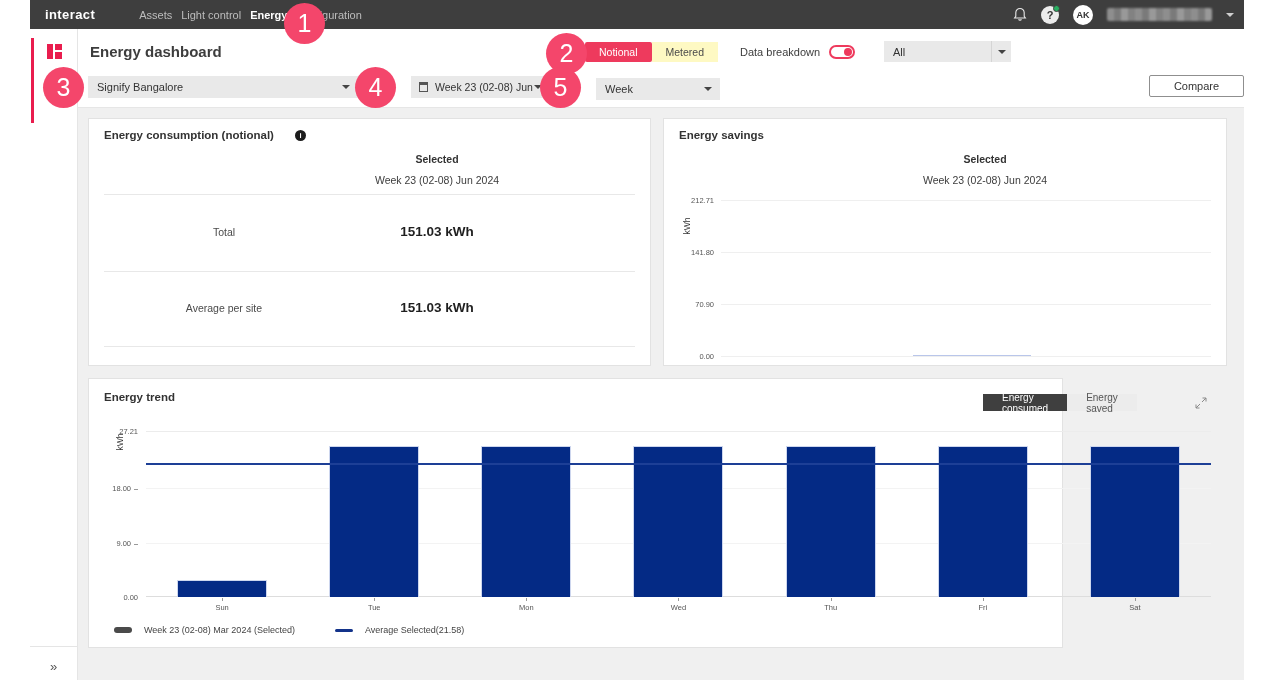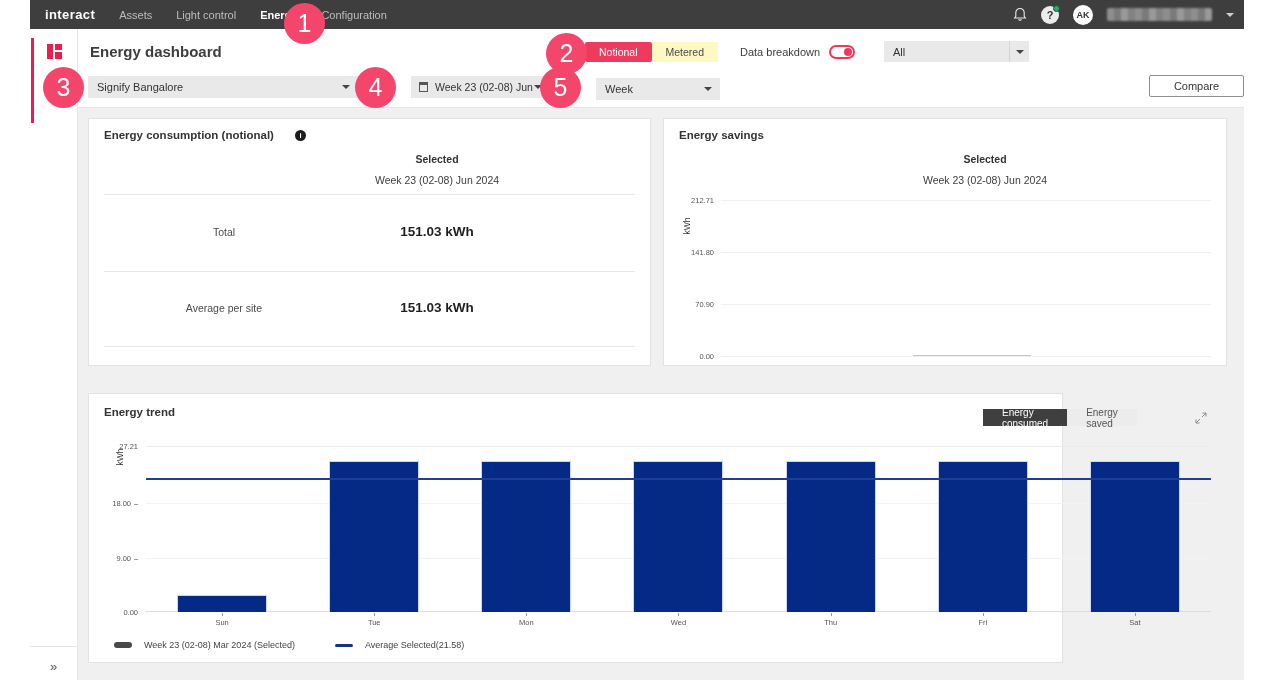--- a/index.html
+++ b/index.html
@@ -5,21 +5,21 @@
   * { margin:0; padding:0; box-sizing:border-box; }
   html,body { width:1280px; height:700px; background:#ffffff; overflow:hidden;
               font-family:"Liberation Sans", sans-serif; }
   .page { position:relative; width:1280px; height:700px; background:#fff; }
   .app  { position:absolute; left:30px; top:0; width:1214px; height:700px; }
 
   
   .nav { position:absolute; left:0; top:0; width:1214px; height:29px; background:#3e3e3e;
          display:flex; align-items:center; }
   .nav-logo { color:#fff; font-weight:bold; font-size:13px; letter-spacing:.4px; margin-left:15px; }
-  .nav-items { display:flex; gap:24px; margin-left:24px;text-align:center; }
+  .nav-items { display:flex; gap:9px; margin-left:44px;text-align:center; }
   .nav-item { font-size:11px; color:#bdbdbd; cursor:pointer; }
   .nav-item.active { color:#fff; font-weight:bold; }
   .nav-right { position:absolute; right:10px; top:0; height:29px; display:flex; align-items:center; gap:14px; }
   .help-icon { position:relative; width:18px; height:18px; border-radius:50%; background:#ececec;
                color:#333; font-size:11px; font-weight:bold; display:flex; align-items:center; justify-content:center; }
   .help-icon .dot { position:absolute; right:-1px; top:-1px; width:7px; height:7px; border-radius:50%;
                     background:#27ae60; border:1px solid #3e3e3e; }
   .avatar { width:20px; height:20px; border-radius:50%; background:#fff; color:#333; font-size:9px;
             font-weight:bold; display:flex; align-items:center; justify-content:center; }
   .redacted { width:105px; height:13px; border-radius:2px; opacity:.85;
@@ -54,21 +54,21 @@
   .breakdown .lbl { font-size:11px; color:#3d3d3d; }
   .toggle { position:relative; width:26px; height:14px; border:2px solid #ee3a5d; border-radius:8px;
             background:#fff; cursor:pointer; }
   .toggle .knob { position:absolute; right:1px; top:1px; width:8px; height:8px; border-radius:50%; background:#ee3a5d; }
 
   .dd { background:#e9e9e9; display:flex; align-items:center; font-size:11px; color:#333; cursor:pointer;
         position:absolute; height:22px; }
   .dd .txt { padding-left:9px; flex:1; white-space:nowrap; overflow:hidden; }
   .dd .car { width:0; height:0; border-left:4px solid transparent; border-right:4px solid transparent;
              border-top:4px solid #444; margin-right:8px; }
-  .dd-all { left:806px; top:12px; width:145px; height:21px; }
+  .dd-all { left:806px; top:12px; width:127px; height:21px; }
   .dd-all .carbox { width:20px; height:21px; border-left:1px solid #d5d5d5; display:flex; align-items:center; justify-content:center; }
   .dd-all .carbox b { width:0;height:0;border-left:4px solid transparent;border-right:4px solid transparent;border-top:4px solid #444; }
 
   .dd-site { left:10px; top:47px; width:270px; }
   .dd-date { left:333px; top:47px; width:139px; }
   .dd-week { left:518px; top:49px; width:124px; }
   .cal-icon { width:9px; height:10px; border:1px solid #555; border-top:3px solid #555; margin-left:8px; flex:none; }
   .dd-date .txt { padding-left:7px; font-size:10.5px; }
 
   .compare-btn { position:absolute; left:1071px; top:46px; width:95px; height:22px; background:#fff;
@@ -97,21 +97,21 @@
   .sel-head-s { position:absolute; left:180px; right:100px; top:34px; text-align:center; }
   .ylab { position:absolute; font-size:8.5px; color:#333; transform:rotate(-90deg); transform-origin:center; }
   .sav-plot { position:absolute; left:57px; top:81px; width:490px; height:156px; }
   .sav-grid { position:absolute; left:0; width:100%; border-top:1px solid #efefef; }
   .sav-tick { position:absolute; right:calc(100% + 7px); font-size:7.5px; color:#555; white-space:nowrap; }
   .sav-bar { position:absolute; left:192px; bottom:0; width:118px; display:flex; flex-direction:column; justify-content:flex-end; }
   .seg-dark  { background:#042a85; border:1px solid #b9c6ea; border-bottom:none; }
   .seg-light { background:#d6e1f8; }
 
   
-  .card-trend { left:10px; top:285px; width:975px; height:270px; }
+  .card-trend { left:10px; top:270px; width:975px; height:270px; }
   .trend-toggle { position:absolute; left:894px; top:15px; height:17px; display:flex; font-size:10px; }
   .trend-toggle .opt { padding:0 19px; display:flex; align-items:center; cursor:pointer; }
   .trend-toggle .on  { background:#3f3f3f; color:#fff; }
   .trend-toggle .off { background:#ececec; color:#555; }
   .expand-icon { position:absolute; left:1106px; top:16px; cursor:pointer; }
 
   .trend-plot { position:absolute; left:57px; top:52px; width:1065px; height:166px; }
   .t-grid { position:absolute; left:0; width:100%; border-top:1px solid #f3f3f3; }
   .t-grid.top { border-top:1px solid #ececec; }
   .t-tick { position:absolute; right:calc(100% + 8px); font-size:7.5px; color:#555; white-space:nowrap; }

